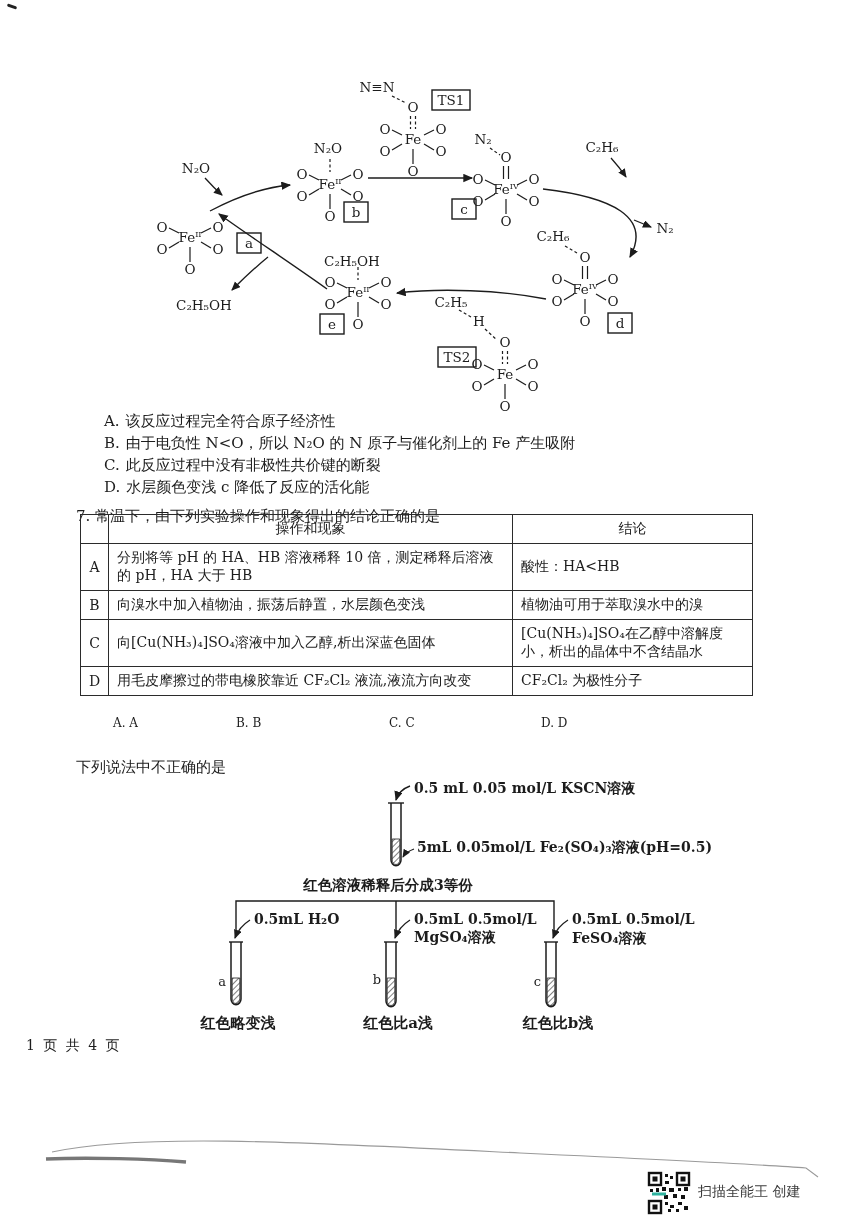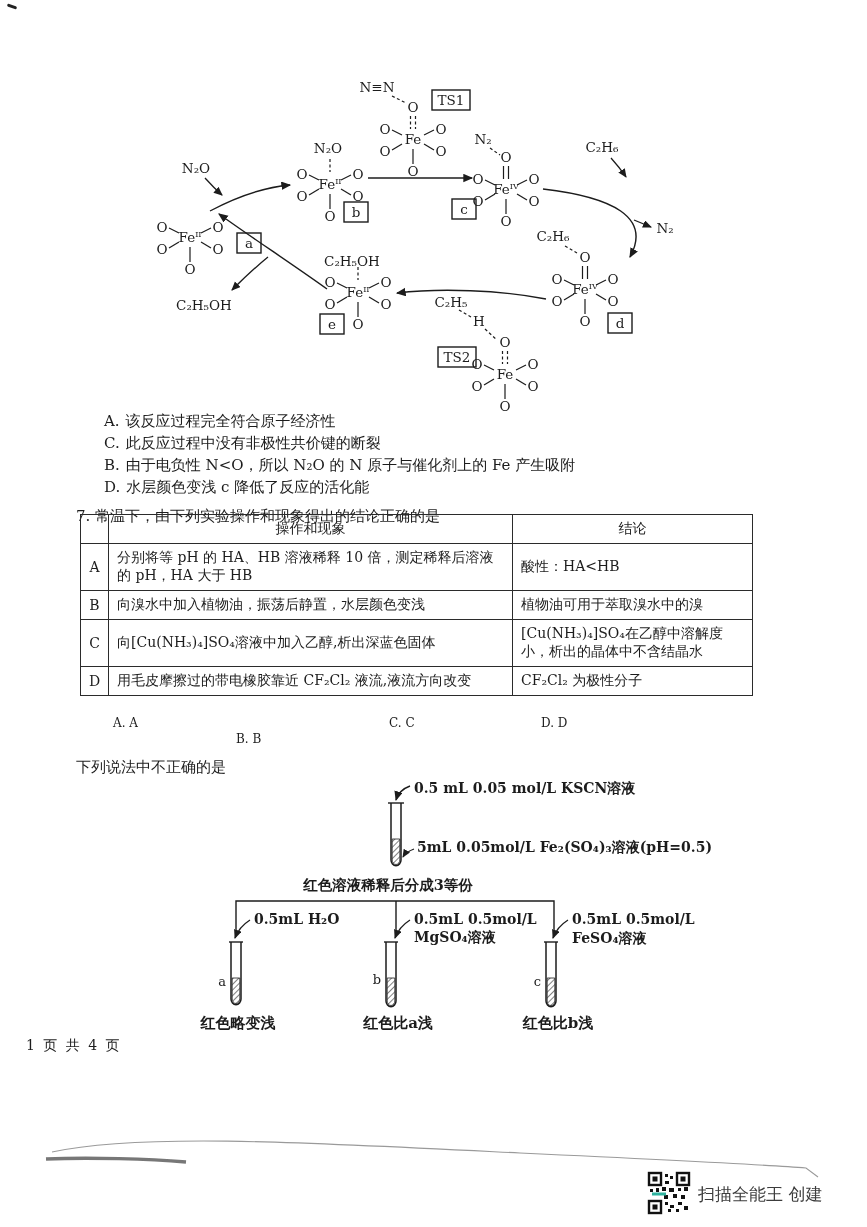--- a/index.html
+++ b/index.html
@@ -15,21 +15,21 @@
   .opt-line{font-size:15px; line-height:22px; white-space:nowrap;}
   .opt-label{display:inline-block; margin-right:6px;}
   .stem{font-size:15px; white-space:nowrap;}
   table.q7{border-collapse:collapse; font-size:14px; table-layout:fixed; width:588px;}
   table.q7 th, table.q7 td{border:1.3px solid #2b2b2b; padding:5px 8px; font-weight:normal; vertical-align:middle;}
   table.q7 th{text-align:center;}
   td.keycell{text-align:center; width:28px;}
   col.opcol{width:404px;} col.ccol{width:240px;}
   .answers span{position:absolute; font-size:12px; white-space:nowrap;}
   .footer{font-size:14px; letter-spacing:2px;}
-  .watermark{font-size:17px; color:#3c3c3c; white-space:nowrap;}
+  .watermark{font-size:14px; color:#3c3c3c; white-space:nowrap;}
   .penmark{position:absolute; left:7px; top:5px; width:10px; height:3px; background:#222; transform:rotate(20deg); border-radius:2px;}
 </style>
 </head>
 <body>
 
 <div class="page">
   <div class="penmark"></div>
 
   <svg id="cycle-svg" class="abs" style="left:0;top:60px;" width="867" height="362" viewBox="0 60 867 362">
     <defs>
@@ -191,22 +191,22 @@
           <line x1="502.5" y1="351" x2="502.5" y2="364" stroke="#1c1c1c" stroke-width="1.2" stroke-dasharray="3 2.5"></line>
           <line x1="507.5" y1="351" x2="507.5" y2="364" stroke="#1c1c1c" stroke-width="1.2" stroke-dasharray="3 2.5"></line>
           <rect x="438" y="347" width="38" height="20" fill="none" stroke="#1c1c1c" stroke-width="1.4"></rect>
           <text x="457" y="362" text-anchor="middle" font-size="13.5">TS2</text>
         </g>
       </g>
   </svg>
 
   <div class="abs" style="left:104px; top:410px;">
     <div class="opt-line"><span class="opt-label">A.</span><span>该反应过程完全符合原子经济性</span></div>
+    <div class="opt-line"><span class="opt-label">B.</span><span>由于电负性 N&lt;O，所以 N₂O 的 N 原子与催化剂上的 Fe 产生吸附</span></div>
     <div class="opt-line"><span class="opt-label">C.</span><span>此反应过程中没有非极性共价键的断裂</span></div>
-    <div class="opt-line"><span class="opt-label">B.</span><span>由于电负性 N&lt;O，所以 N₂O 的 N 原子与催化剂上的 Fe 产生吸附</span></div>
     <div class="opt-line"><span class="opt-label">D.</span><span>水层颜色变浅 c 降低了反应的活化能</span></div>
   </div>
 
   <div class="abs stem" style="left:76px; top:494px;margin-top:13px;">
     <span>7.</span>
     <span>常温下，由下列实验操作和现象得出的结论正确的是</span>
   </div>
 
   <table class="q7 abs" style="left:80px; top:514px;">
     <colgroup>
@@ -238,21 +238,21 @@
     <tr>
       <td class="keycell">D</td>
       <td>用毛皮摩擦过的带电橡胶靠近 CF₂Cl₂ 液流,液流方向改变</td>
       <td>CF₂Cl₂ 为极性分子</td>
     </tr>
   </tbody>
     </table>
 
   <div class="answers">
     <span style="left:113px; top:716px;">A. A</span>
-    <span style="left:236px; top:716px;margin-top:16px;">B. B</span>
+    <span style="left:236px; top:716px;">B. B</span>
     <span style="left:389px; top:716px;">C. C</span>
     <span style="left:541px; top:716px;">D. D</span>
   </div>
 
   <div class="abs stem" style="left:76px; top:758px;">下列说法中不正确的是</div>
 
   <svg class="abs" style="left:0;top:775px;" width="867" height="262" viewBox="0 775 867 262">
     <defs>
       <pattern id="hatch" width="4" height="4" patternUnits="userSpaceOnUse" patternTransform="rotate(45)">
         <line x1="0" y1="0" x2="0" y2="4" stroke="#2a2a2a" stroke-width="1.2"></line>

